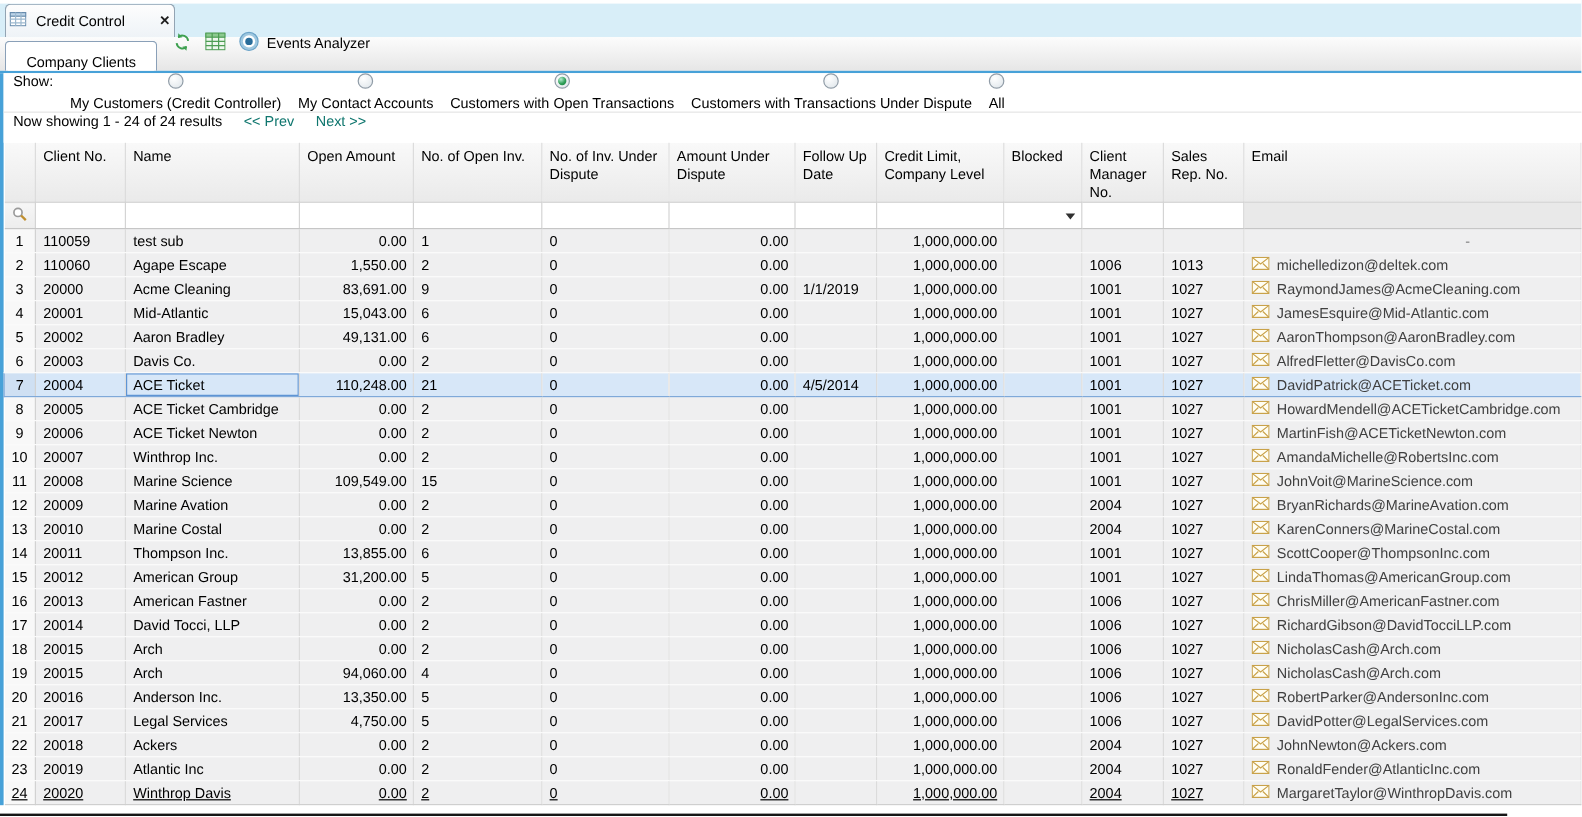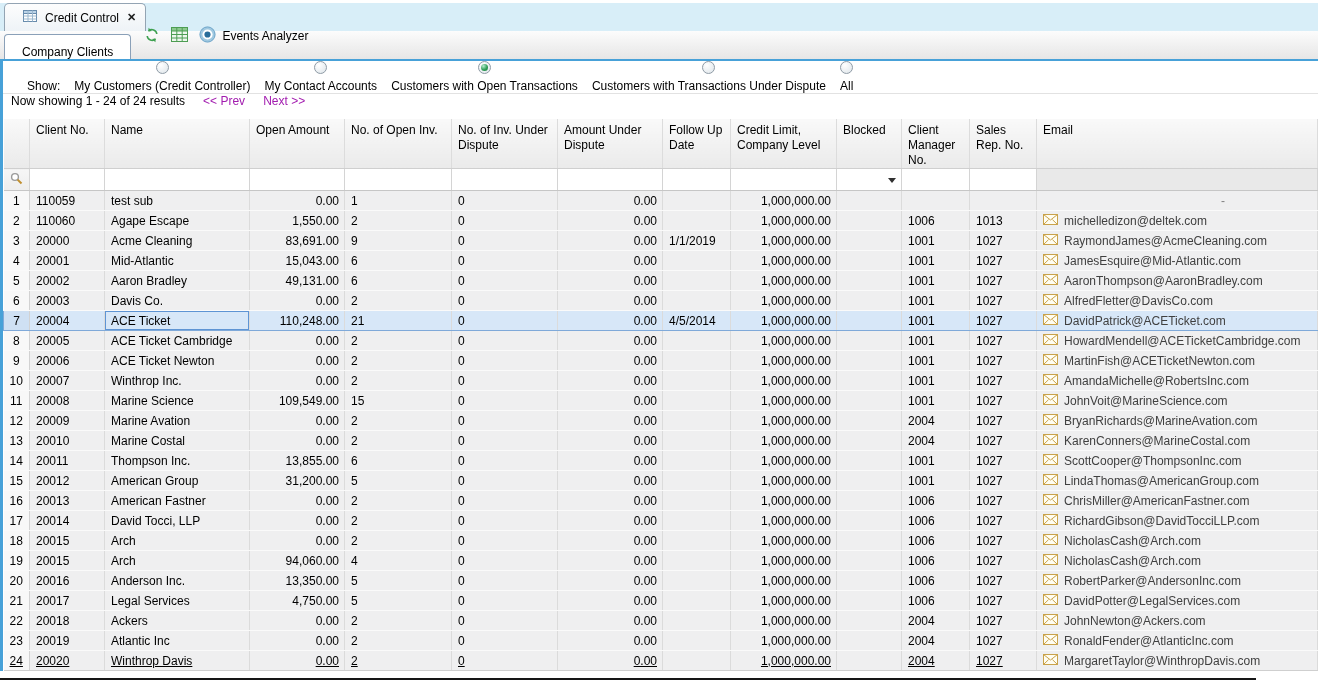--- a/index.html
+++ b/index.html
@@ -12,59 +12,59 @@
   
   .tabstrip{
     height:31px; background:#d8eef8; border-top:3px solid #ffffff;
     display:flex; align-items:flex-end;
   }
   .doc-tab{
     height:28px; width:142px; margin-left:4px;
     background:linear-gradient(#fdfdfd,#eef3f7);
     border:1px solid #93a4b3; border-bottom:none;
     border-radius:5px 5px 0 0;
-    display:flex; align-items:center; gap:8px; padding:0 18px;
+    display:flex; align-items:center; gap:8px; padding:0 3px;
   }
   .doc-tab .title{ flex:1; white-space:nowrap; }
   .close-x{ font-weight:bold; font-size:11px; color:#1c1c1c; cursor:default; }
   
   .toolbar{
     height:30px; background:linear-gradient(#fcfcfc,#e6e6e6);
     border-bottom:2px solid #47a1d8;
     display:flex; align-items:flex-end;
   }
   .subtab{
     height:25px; margin-left:4px; background:#fff;
     border:1px solid #8aa0b8; border-bottom:none; border-radius:4px 4px 0 0;
     display:flex; align-items:flex-end; padding:0 17px; white-space:nowrap;
   }
   .tool-icons{ display:flex; align-items:center; gap:11px; margin-left:13px; height:46px; }
   .tool-btn{ display:flex; align-items:center; gap:6px; }
   
   .content{ border-left:3px solid #47a1d8; width:1318px; }
   .show-row{
-    height:33px; display:flex; align-items:flex-end; gap:14px;
-    padding-left:24px; border-bottom:1px solid #e2e2e2; background:#fff; white-space:nowrap;
+    height:33px; display:flex; align-items:flex-start; gap:14px;
+    padding-left:8px; border-bottom:1px solid #e2e2e2; background:#fff; white-space:nowrap;
   }
   .radio-item{ display:inline-flex; align-items:center; gap:5px;flex-direction:column; }
   .radio{
     width:13px; height:13px; border-radius:50%;
     border:1px solid #8f9ba6;
     background:radial-gradient(circle at 35% 30%, #ffffff, #dde4e9);
     position:relative; flex:none;
   }
   .radio.selected::after{
     content:""; position:absolute; left:2px; top:2px; width:7px; height:7px; border-radius:50%;
     background:radial-gradient(circle at 35% 30%, #b6ecd1, #2f9f57 55%, #1b7a40);
   }
   .results-row{
     height:25px; display:flex; align-items:flex-start; gap:18px;
     padding-left:8px; background:#fff; white-space:nowrap;
   }
-  .pager{ color:#a21caf; }
+  .pager{ color:#0f766e; }
   
   table{ border-collapse:collapse; table-layout:fixed; width:1314px; }
   th, td{ overflow:hidden; white-space:nowrap; }
   thead th{
     background:linear-gradient(#f9f9f9,#eaeaea);
     font-weight:normal; text-align:left; vertical-align:top;
     padding:4px 4px 0 6px; height:48px; line-height:15px;
     border-right:1px solid #dcdcdc; border-bottom:1px solid #cfcfcf;
     white-space:normal;
   }

